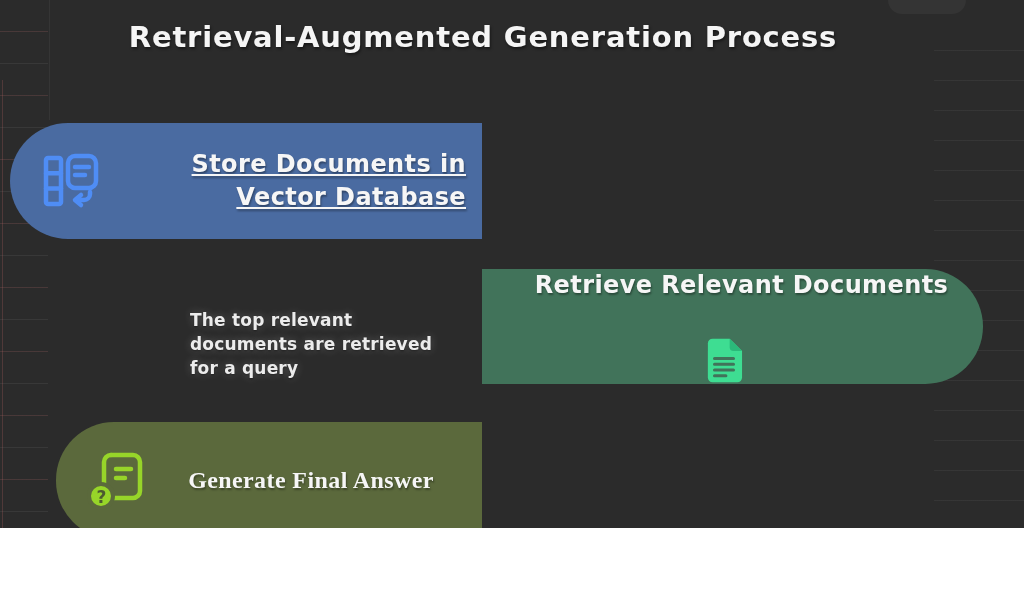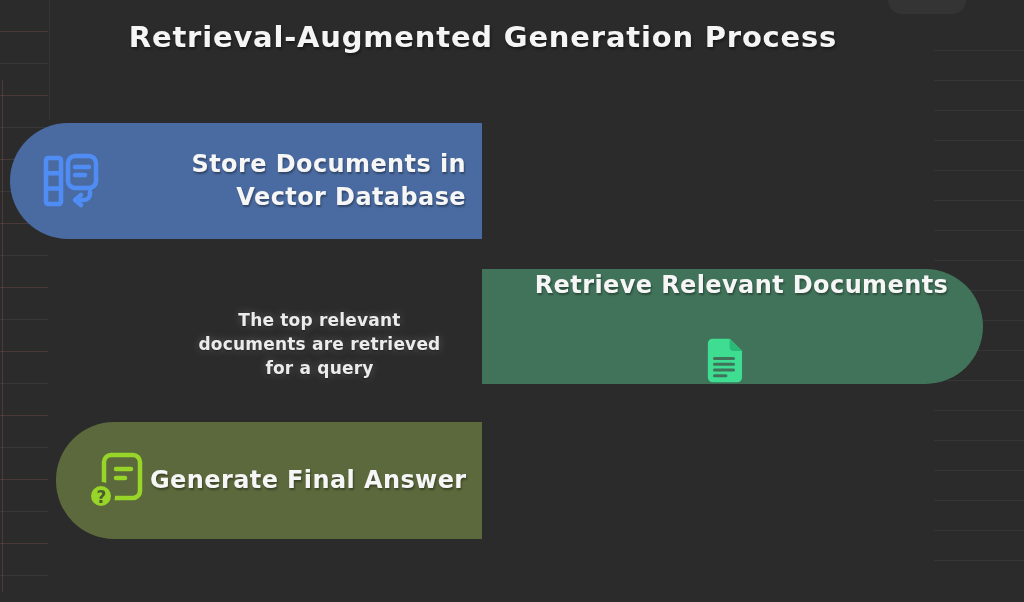--- a/index.html
+++ b/index.html
@@ -1,20 +1,20 @@
 <!DOCTYPE html>
 <html style="--background: #2b2b2b; --text: #f2f2f2; --step1-box: #4a6ba1; --step1-icon: #4f8df5; --step2-box: #41735a; --step2-icon: #3edd92; --step3-box: #5b693c; --step3-icon: #97d529;"><head>
 <meta charset="utf-8">
 <style>
   html,body { margin:0; padding:0; }
   body { font-family: "DejaVu Sans", "Liberation Sans", sans-serif; }
 
   .canvas {
     position: relative;
-    width: 1024px; height: 602px;
+    width: 1024px; height: 528px;
     background: var(--background, #2b2b2b);
     overflow: hidden;
     color: var(--text, #f2f2f2);
   }
 
   
   .left-ruler {
     position: absolute; left: 0; top: 0; width: 48px; height: 602px;
     background: repeating-linear-gradient(
       to bottom,
@@ -64,49 +64,49 @@
   }
 
   .box-1 {
     left: 10px; top: 123px; width: 472px; height: 116px;
     border-radius: 58px 0 0 58px;
     background: var(--step1-box, #4a6ba1);
   }
   .box-1 .step-title {
     flex: 1; text-align: right; padding-right: 16px;
   }
-  .box-1 .title-wrap { max-width: 372px; margin-left: auto; }
+  .box-1 .title-wrap { max-width: 372px; margin-left: auto; text-decoration: underline; }
   .icon-slot-1 { width: 66px; height: 66px; margin-left: 28px; flex: 0 0 auto; }
 
   .box-2 {
     left: 482px; top: 269px; width: 501px; height: 115px;
     border-radius: 0 58px 58px 0;
     background: var(--step2-box, #41735a);
     flex-direction: column;
   }
   .box-2 .step-title { flex: 1; text-align: left; padding-left: 18px; }
   .icon-slot-2 { width: 38px; height: 47px; margin-right: 18px; flex: 0 0 auto; }
 
   .box-3 {
     left: 56px; top: 422px; width: 426px; height: 117px;
     border-radius: 58px 0 0 58px;
     background: var(--step3-box, #5b693c);
   }
-  .box-3 .step-title { flex: 1; padding-right: 10px; }
+  .box-3 .step-title { flex: 1; text-align: center; padding-right: 10px; font-family: Liberation Serif, serif; }
   .icon-slot-3 { width: 64px; height: 62px; margin-left: 30px; flex: 0 0 auto; }
 
   
   .step-desc {
     position: absolute;
     font-size: 17px; font-weight: bold; line-height: 24px;
     letter-spacing: 0.2px; color: #ececec;
     text-shadow: 0 0 8px rgba(255,255,255,0.25), 0 1px 2px rgba(0,0,0,0.5);
   }
   .desc-1 { left: 500px; top: 158px; width: 265px; text-align: left; }
-  .desc-2 { left: 182px; top: 308px; width: 275px; text-align: center; }
+  .desc-2 { left: 190px; top: 308px; width: 275px; text-align: left; }
   .desc-3 { left: 500px; top: 446px; width: 278px; text-align: left; }
 
   
   .icon1-stroke { stroke: var(--step1-icon, #4f8df5); stroke-width: 4.5; fill: none;
                   stroke-linecap: round; stroke-linejoin: round; }
   .icon2-body  { fill: var(--step2-icon, #3edd92); }
   .icon2-fold  { fill: #2bb97a; }
   .icon2-line  { stroke: var(--step2-box, #41735a); stroke-width: 3.2; stroke-linecap: round; }
   .icon3-stroke { stroke: var(--step3-icon, #97d529); stroke-width: 4.5; fill: none;
                   stroke-linecap: round; stroke-linejoin: round; }

